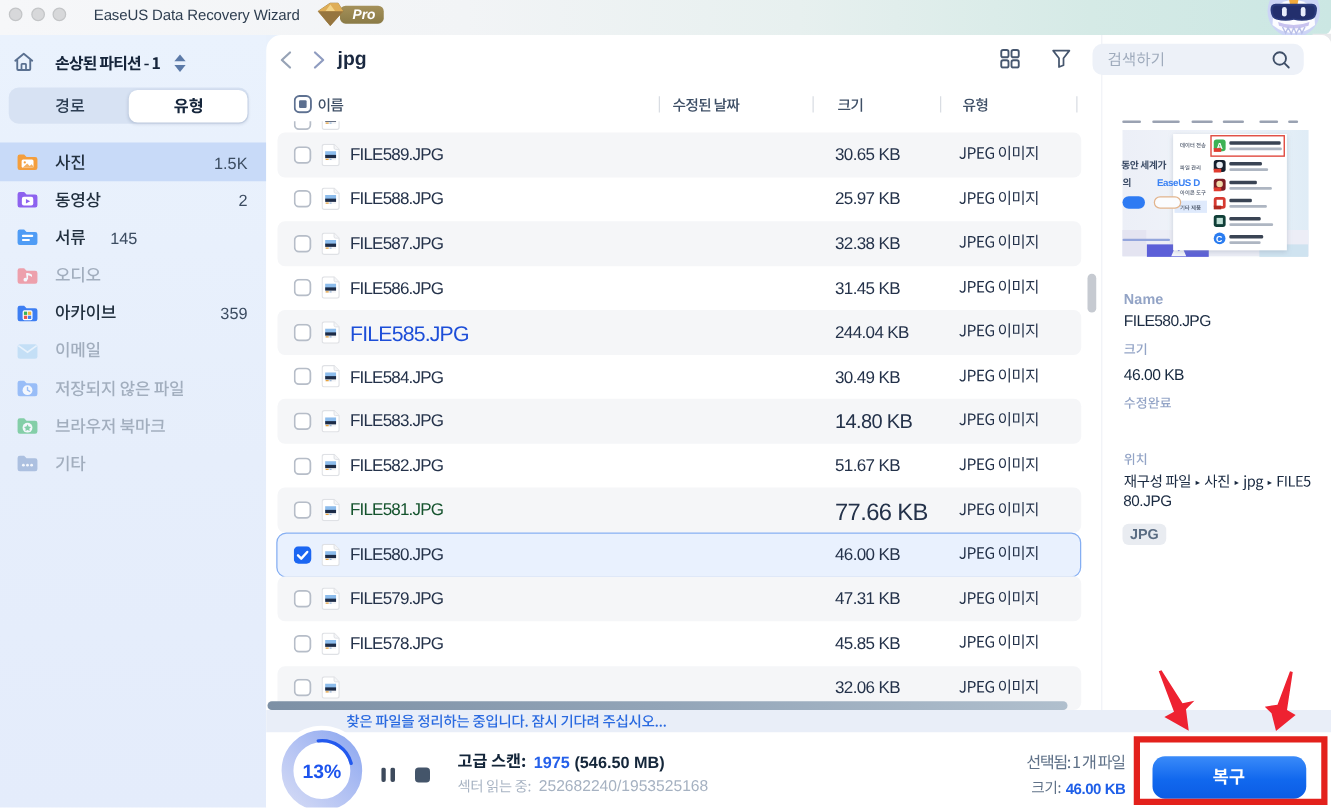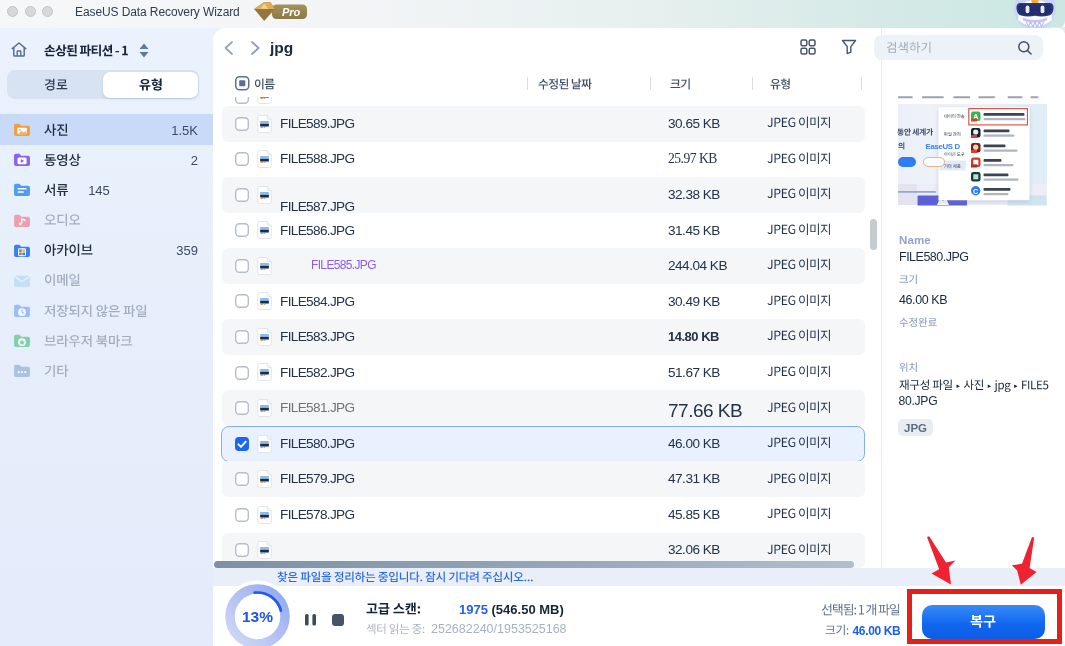--- a/index.html
+++ b/index.html
@@ -237,32 +237,32 @@
 <svg class="ab" style="left:767px;top:116.2px;overflow:visible" width="70" height="16">
     <use href="#kjpeg" fill="#24324a"></use>
   </svg>
 <svg class="ab" style="left:234.5px;top:152.2px" width="15" height="15">
     <use href="#cbempty"></use>
   </svg>
 <svg class="ab" style="left:257px;top:150.1px" width="15" height="18" viewBox="0 0 14.5 18">
     <use href="#fico"></use>
   </svg>
 <div class="ab" style="left:280px;top:151.4px;font-size:13.6px;letter-spacing:-0.65px;color:#24324a;">FILE588.JPG</div>
-<div class="ab" style="left:668px;top:151.4px;font-size:13.6px;letter-spacing:-0.5px;color:#24324a;font-family:Liberation Serif, serif;">25.97 KB</div>
+<div class="ab" style="left:668px;top:151.4px;font-size:13.6px;letter-spacing:-0.5px;color:#24324a;">25.97 KB</div>
 <svg class="ab" style="left:767px;top:151.7px;overflow:visible" width="70" height="16">
     <use href="#kjpeg" fill="#24324a"></use>
   </svg>
 <div class="ab" style="left:221.5px;top:177.1px;width:643px;height:35.5px;background:#f5f6f8;border-radius:6px;"></div>
 <svg class="ab" style="left:234.5px;top:187.8px" width="15" height="15">
     <use href="#cbempty"></use>
   </svg>
 <svg class="ab" style="left:257px;top:185.7px" width="15" height="18" viewBox="0 0 14.5 18">
     <use href="#fico"></use>
   </svg>
-<div class="ab" style="left:280px;top:199px;font-size:13.6px;letter-spacing:-0.65px;color:#24324a;">FILE587.JPG</div>
+<div class="ab" style="left:280px;top:187.0px;font-size:13.6px;letter-spacing:-0.65px;color:#24324a;">FILE587.JPG</div>
 <div class="ab" style="left:668px;top:187.0px;font-size:13.6px;letter-spacing:-0.5px;color:#24324a;">32.38 KB</div>
 <svg class="ab" style="left:767px;top:187.3px;overflow:visible" width="70" height="16">
     <use href="#kjpeg" fill="#24324a"></use>
   </svg>
 <svg class="ab" style="left:234.5px;top:223.3px" width="15" height="15">
     <use href="#cbempty"></use>
   </svg>
 <svg class="ab" style="left:257px;top:221.2px" width="15" height="18" viewBox="0 0 14.5 18">
     <use href="#fico"></use>
   </svg>
@@ -271,21 +271,21 @@
 <svg class="ab" style="left:767px;top:222.8px;overflow:visible" width="70" height="16">
     <use href="#kjpeg" fill="#24324a"></use>
   </svg>
 <div class="ab" style="left:221.5px;top:248.2px;width:643px;height:35.5px;background:#f5f6f8;border-radius:6px;"></div>
 <svg class="ab" style="left:234.5px;top:258.9px" width="15" height="15">
     <use href="#cbempty"></use>
   </svg>
 <svg class="ab" style="left:257px;top:256.8px" width="15" height="18" viewBox="0 0 14.5 18">
     <use href="#fico"></use>
   </svg>
-<div class="ab" style="left:280px;top:258.1px;font-size:12px;letter-spacing:-0.65px;color:#8b5cf6;margin-left:31px;">FILE585.JPG</div>
+<div class="ab" style="left:280px;top:258.1px;font-size:17px;letter-spacing:-0.65px;color:#1d4ed8;">FILE585.JPG</div>
 <div class="ab" style="left:668px;top:258.1px;font-size:13.6px;letter-spacing:-0.5px;color:#24324a;">244.04 KB</div>
 <svg class="ab" style="left:767px;top:258.4px;overflow:visible" width="70" height="16">
     <use href="#kjpeg" fill="#24324a"></use>
   </svg>
 <svg class="ab" style="left:234.5px;top:294.4px" width="15" height="15">
     <use href="#cbempty"></use>
   </svg>
 <svg class="ab" style="left:257px;top:292.3px" width="15" height="18" viewBox="0 0 14.5 18">
     <use href="#fico"></use>
   </svg>
@@ -295,21 +295,21 @@
     <use href="#kjpeg" fill="#24324a"></use>
   </svg>
 <div class="ab" style="left:221.5px;top:319.2px;width:643px;height:35.5px;background:#f5f6f8;border-radius:6px;"></div>
 <svg class="ab" style="left:234.5px;top:329.9px" width="15" height="15">
     <use href="#cbempty"></use>
   </svg>
 <svg class="ab" style="left:257px;top:327.8px" width="15" height="18" viewBox="0 0 14.5 18">
     <use href="#fico"></use>
   </svg>
 <div class="ab" style="left:280px;top:329.1px;font-size:13.6px;letter-spacing:-0.65px;color:#24324a;">FILE583.JPG</div>
-<div class="ab" style="left:668px;top:329.1px;font-size:13px;letter-spacing:-0.5px;color:#24324a;font-weight:bold;">14.80 KB</div>
+<div class="ab" style="left:668px;top:329.1px;font-size:16px;letter-spacing:-0.5px;color:#24324a;">14.80 KB</div>
 <svg class="ab" style="left:767px;top:329.4px;overflow:visible" width="70" height="16">
     <use href="#kjpeg" fill="#24324a"></use>
   </svg>
 <svg class="ab" style="left:234.5px;top:365.5px" width="15" height="15">
     <use href="#cbempty"></use>
   </svg>
 <svg class="ab" style="left:257px;top:363.4px" width="15" height="18" viewBox="0 0 14.5 18">
     <use href="#fico"></use>
   </svg>
 <div class="ab" style="left:280px;top:364.7px;font-size:13.6px;letter-spacing:-0.65px;color:#24324a;">FILE582.JPG</div>
@@ -317,21 +317,21 @@
 <svg class="ab" style="left:767px;top:365.0px;overflow:visible" width="70" height="16">
     <use href="#kjpeg" fill="#24324a"></use>
   </svg>
 <div class="ab" style="left:221.5px;top:390.3px;width:643px;height:35.5px;background:#f5f6f8;border-radius:6px;"></div>
 <svg class="ab" style="left:234.5px;top:401.0px" width="15" height="15">
     <use href="#cbempty"></use>
   </svg>
 <svg class="ab" style="left:257px;top:398.9px" width="15" height="18" viewBox="0 0 14.5 18">
     <use href="#fico"></use>
   </svg>
-<div class="ab" style="left:280px;top:400.2px;font-size:13.6px;letter-spacing:-0.65px;color:#737373;">FILE581.JPG</div>
+<div class="ab" style="left:280px;top:400.2px;font-size:13.6px;letter-spacing:-0.65px;color:#14532d;">FILE581.JPG</div>
 <div class="ab" style="left:668px;top:400.2px;font-size:19px;letter-spacing:-0.5px;color:#24324a;">77.66 KB</div>
 <svg class="ab" style="left:767px;top:400.5px;overflow:visible" width="70" height="16">
     <use href="#kjpeg" fill="#24324a"></use>
   </svg>
 <div class="ab" style="left:221px;top:425.7px;width:644px;height:35.9px;background:#e9f1fe;border:1.3px solid #85aef2;border-radius:8px;"></div>
 <svg class="ab" style="left:234.5px;top:436.6px" width="15" height="15">
     <use href="#cbcheck"></use>
   </svg>
 <svg class="ab" style="left:257px;top:434.5px" width="15" height="18" viewBox="0 0 14.5 18">
     <use href="#fico"></use>
@@ -397,21 +397,21 @@
 <text x="36.5" y="42" font-size="15.5" font-weight="bold" fill="#1d54ed" text-anchor="middle" font-family="Liberation Sans">13%</text>
 </svg>
 <svg class="ab" style="left:305px;top:614px" width="12" height="12">
     <rect x="0" y="0" width="3.6" height="11.5" rx="1.6" fill="#3d4a5c"></rect>
     <rect x="7.4" y="0" width="3.6" height="11.5" rx="1.6" fill="#3d4a5c"></rect>
   </svg>
 <div class="ab" style="left:331.5px;top:614.2px;width:12.6px;height:12.2px;border-radius:3px;background:#44556a;"></div>
 <svg style="position:absolute;left:366.0px;top:602.1px;overflow:visible" width="58" height="15">
     <path transform="translate(0,11.44)" d="M1.6 -9.9H9.3V-8.5H1.6ZM0.5 -1.7H11.4V-0.3H0.5ZM4.4 -5.8H6.1V-1.0H4.4ZM8.6 -9.9H10.4V-8.7Q10.4 -8.0 10.4 -7.1Q10.3 -6.3 10.2 -5.3Q10.2 -4.2 9.9 -2.9L8.2 -3.1Q8.5 -4.9 8.6 -6.3Q8.6 -7.6 8.6 -8.7Z M13.8 -4.0H15.5V-2.8H20.4V-4.0H22.1V1.0H13.8ZM15.5 -1.4V-0.4H20.4V-1.4ZM13.8 -10.4H21.5V-9.0H13.8ZM12.5 -6.2H23.4V-4.8H12.5ZM20.4 -10.4H22.1V-9.4Q22.1 -8.7 22.1 -7.9Q22.0 -7.0 21.8 -5.9L20.0 -5.8Q20.3 -6.9 20.4 -7.8Q20.4 -8.7 20.4 -9.4Z M31.9 -10.2H33.4V-9.3Q33.4 -8.5 33.2 -7.8Q32.9 -7.1 32.5 -6.4Q32.1 -5.8 31.5 -5.2Q30.9 -4.7 30.1 -4.3Q29.3 -4.0 28.4 -3.8L27.7 -5.2Q28.5 -5.4 29.1 -5.7Q29.8 -6.0 30.3 -6.4Q30.8 -6.8 31.2 -7.3Q31.5 -7.8 31.7 -8.3Q31.9 -8.8 31.9 -9.3ZM32.2 -10.2H33.7V-9.3Q33.7 -8.8 33.9 -8.3Q34.1 -7.7 34.4 -7.3Q34.8 -6.8 35.3 -6.4Q35.8 -6.0 36.4 -5.7Q37.1 -5.4 37.9 -5.2L37.2 -3.8Q36.3 -4.0 35.5 -4.3Q34.7 -4.7 34.1 -5.2Q33.5 -5.8 33.1 -6.4Q32.6 -7.1 32.4 -7.8Q32.2 -8.5 32.2 -9.3ZM27.4 -1.7H38.3V-0.3H27.4Z M48.0 -10.9H49.6V-1.8H48.0ZM46.5 -7.4H48.4V-6.0H46.5ZM45.3 -10.7H47.0V-2.2H45.3ZM41.4 -0.4H50.0V0.9H41.4ZM41.4 -2.9H43.2V0.5H41.4ZM43.0 -9.9H44.6Q44.6 -8.3 44.2 -7.0Q43.8 -5.8 42.8 -4.8Q41.8 -3.8 40.1 -3.0L39.3 -4.3Q40.7 -4.8 41.5 -5.6Q42.3 -6.3 42.6 -7.3Q43.0 -8.2 43.0 -9.4ZM39.9 -9.9H43.5V-8.5H39.9ZM43.0 -7.6V-6.4L39.6 -6.1L39.4 -7.4Z M52.9 -4.8Q52.4 -4.8 52.1 -5.1Q51.7 -5.5 51.7 -6.0Q51.7 -6.5 52.1 -6.9Q52.4 -7.2 52.9 -7.2Q53.4 -7.2 53.8 -6.9Q54.1 -6.5 54.1 -6.0Q54.1 -5.5 53.8 -5.1Q53.4 -4.8 52.9 -4.8ZM52.9 0.2Q52.4 0.2 52.1 -0.2Q51.7 -0.5 51.7 -1.1Q51.7 -1.6 52.1 -2.0Q52.4 -2.3 52.9 -2.3Q53.4 -2.3 53.8 -2.0Q54.1 -1.6 54.1 -1.1Q54.1 -0.5 53.8 -0.2Q53.4 0.2 52.9 0.2Z" fill="#14263a"></path>
   </svg>
-<div class="ab" style="left:427px;top:601.9px;font-size:13px;font-weight:bold;color:#14263a;margin-left:32px;"><span style="color:#2560ea">1975</span> (546.50 MB)</div>
+<div class="ab" style="left:427px;top:601.9px;font-size:13px;font-weight:bold;color:#14263a;"><span style="color:#2560ea">1975</span> (546.50 MB)</div>
 <svg style="position:absolute;left:366.0px;top:622.9px;overflow:visible" width="61" height="14">
     <path transform="translate(0,10.12)" d="M4.8 -7.1H6.7V-6.4H4.8ZM2.7 -8.9H3.5V-7.5Q3.5 -6.7 3.2 -5.9Q2.9 -5.2 2.4 -4.5Q1.9 -3.9 1.1 -3.6L0.6 -4.3Q1.3 -4.6 1.7 -5.1Q2.2 -5.6 2.5 -6.3Q2.7 -6.9 2.7 -7.5ZM2.9 -8.9H3.6V-7.5Q3.6 -6.9 3.9 -6.3Q4.1 -5.8 4.6 -5.3Q5.0 -4.8 5.7 -4.6L5.2 -3.8Q4.4 -4.1 3.9 -4.7Q3.4 -5.3 3.2 -6.0Q2.9 -6.7 2.9 -7.5ZM8.4 -9.5H9.3V-3.2H8.4ZM6.4 -9.3H7.3V-3.3H6.4ZM2.4 -2.6H9.3V0.9H8.4V-1.9H2.4Z M18.5 -9.5H19.4V0.9H18.5ZM16.3 -5.6H18.6V-4.8H16.3ZM11.3 -2.4H12.1Q13.1 -2.4 13.9 -2.4Q14.7 -2.4 15.3 -2.5Q16.0 -2.6 16.8 -2.7L16.9 -1.9Q16.1 -1.8 15.4 -1.7Q14.7 -1.6 13.9 -1.6Q13.1 -1.6 12.1 -1.6H11.3ZM11.3 -8.6H16.1V-7.8H12.3V-2.1H11.3ZM12.0 -5.6H15.7V-4.9H12.0Z M31.0 -9.5H31.9V-4.0H31.0ZM24.7 0.0H25.4Q26.1 0.0 26.7 0.0Q27.3 -0.0 27.8 -0.1Q28.3 -0.1 28.8 -0.2L29.0 0.5Q28.4 0.6 27.8 0.7Q27.3 0.7 26.7 0.7Q26.1 0.8 25.4 0.8H24.7ZM24.7 -3.5H28.1V-1.1H25.6V0.4H24.7V-1.8H27.2V-2.8H24.7ZM28.6 -3.5H31.9V0.8H31.0V-2.7H28.6ZM26.3 -9.0Q27.1 -9.0 27.7 -8.7Q28.3 -8.4 28.7 -7.9Q29.0 -7.4 29.0 -6.7Q29.0 -6.0 28.7 -5.5Q28.3 -5.0 27.7 -4.7Q27.1 -4.4 26.3 -4.4Q25.6 -4.4 24.9 -4.7Q24.3 -5.0 24.0 -5.5Q23.6 -6.0 23.6 -6.7Q23.6 -7.4 24.0 -7.9Q24.3 -8.4 24.9 -8.7Q25.6 -9.0 26.3 -9.0ZM26.3 -8.3Q25.8 -8.3 25.4 -8.1Q25.0 -7.9 24.8 -7.5Q24.6 -7.2 24.6 -6.7Q24.6 -6.2 24.8 -5.9Q25.0 -5.5 25.4 -5.3Q25.8 -5.1 26.3 -5.1Q26.8 -5.1 27.2 -5.3Q27.6 -5.5 27.9 -5.9Q28.1 -6.2 28.1 -6.7Q28.1 -7.2 27.9 -7.5Q27.6 -7.9 27.2 -8.1Q26.8 -8.3 26.3 -8.3Z M35.0 -6.4H42.0V-5.6H35.0ZM33.7 -4.2H43.1V-3.4H33.7ZM35.0 -9.1H35.9V-6.0H35.0ZM34.9 -0.1H42.1V0.6H34.9ZM34.9 -2.4H35.8V0.1H34.9Z M50.5 -4.3H51.4V-2.5H50.5ZM46.2 -4.6H55.6V-3.9H46.2ZM50.9 -2.8Q52.6 -2.8 53.5 -2.3Q54.5 -1.8 54.5 -1.0Q54.5 -0.1 53.5 0.4Q52.6 0.9 50.9 0.9Q49.3 0.9 48.3 0.4Q47.4 -0.1 47.4 -1.0Q47.4 -1.8 48.3 -2.3Q49.3 -2.8 50.9 -2.8ZM50.9 -2.0Q50.1 -2.0 49.5 -1.9Q49.0 -1.8 48.6 -1.5Q48.3 -1.3 48.3 -1.0Q48.3 -0.6 48.6 -0.4Q49.0 -0.1 49.5 0.0Q50.1 0.1 50.9 0.1Q51.8 0.1 52.3 0.0Q52.9 -0.1 53.2 -0.4Q53.5 -0.6 53.5 -1.0Q53.5 -1.3 53.2 -1.5Q52.9 -1.8 52.3 -1.9Q51.8 -2.0 50.9 -2.0ZM50.3 -8.6H51.2V-8.3Q51.2 -7.8 51.0 -7.4Q50.7 -7.0 50.4 -6.6Q50.0 -6.3 49.5 -6.0Q49.0 -5.7 48.4 -5.5Q47.8 -5.3 47.1 -5.3L46.8 -6.0Q47.3 -6.1 47.9 -6.2Q48.4 -6.4 48.8 -6.6Q49.3 -6.8 49.6 -7.1Q49.9 -7.3 50.1 -7.7Q50.3 -8.0 50.3 -8.3ZM50.7 -8.6H51.6V-8.3Q51.6 -8.0 51.8 -7.7Q51.9 -7.3 52.3 -7.1Q52.6 -6.8 53.1 -6.6Q53.5 -6.4 54.0 -6.2Q54.6 -6.1 55.1 -6.0L54.8 -5.3Q54.1 -5.3 53.5 -5.5Q52.9 -5.7 52.4 -6.0Q51.9 -6.3 51.5 -6.6Q51.2 -7.0 50.9 -7.4Q50.7 -7.8 50.7 -8.3ZM47.1 -9.0H54.8V-8.3H47.1Z M57.5 -4.5Q57.2 -4.5 57.0 -4.7Q56.8 -4.9 56.8 -5.3Q56.8 -5.7 57.0 -5.9Q57.2 -6.1 57.5 -6.1Q57.9 -6.1 58.1 -5.9Q58.3 -5.7 58.3 -5.3Q58.3 -4.9 58.1 -4.7Q57.9 -4.5 57.5 -4.5ZM57.5 0.2Q57.2 0.2 57.0 -0.1Q56.8 -0.3 56.8 -0.6Q56.8 -1.0 57.0 -1.2Q57.2 -1.5 57.5 -1.5Q57.9 -1.5 58.1 -1.2Q58.3 -1.0 58.3 -0.6Q58.3 -0.3 58.1 -0.1Q57.9 0.2 57.5 0.2Z" fill="#a6b2c2"></path>
   </svg>
 <div class="ab" style="left:431px;top:622.2px;font-size:12.5px;color:#a6b2c2;">252682240/1953525168</div>
 <svg style="position:absolute;left:821.3px;top:603.1px;overflow:visible" width="81" height="15">
     <path transform="translate(0,11.44)" d="M6.7 -8.0H9.6V-7.1H6.7ZM3.6 -10.0H4.5V-8.6Q4.5 -7.5 4.1 -6.5Q3.7 -5.5 2.9 -4.8Q2.2 -4.0 1.2 -3.6L0.7 -4.5Q1.3 -4.7 1.9 -5.1Q2.4 -5.6 2.8 -6.1Q3.2 -6.7 3.4 -7.3Q3.6 -7.9 3.6 -8.6ZM3.8 -10.0H4.7V-8.6Q4.7 -7.9 4.9 -7.4Q5.1 -6.8 5.5 -6.3Q5.8 -5.8 6.4 -5.4Q6.9 -5.0 7.5 -4.7L6.9 -3.9Q6.0 -4.3 5.3 -5.0Q4.6 -5.7 4.2 -6.6Q3.8 -7.5 3.8 -8.6ZM9.2 -10.7H10.3V-1.9H9.2ZM2.8 -0.1H10.6V0.8H2.8ZM2.8 -2.9H3.8V0.3H2.8Z M12.0 -5.1H12.7Q13.6 -5.1 14.3 -5.1Q15.1 -5.2 15.7 -5.2Q16.3 -5.3 17.0 -5.4L17.1 -4.5Q16.4 -4.4 15.8 -4.3Q15.1 -4.3 14.4 -4.3Q13.7 -4.2 12.7 -4.2H12.0ZM12.0 -9.9H16.5V-9.0H13.0V-4.6H12.0ZM12.7 -7.5H16.4V-6.7H12.7ZM20.3 -10.7H21.4V-3.6H20.3ZM18.4 -7.7H20.7V-6.8H18.4ZM17.7 -10.5H18.8V-3.7H17.7ZM13.5 -3.0H21.4V1.0H20.3V-2.1H13.5Z M25.6 -6.7H26.7V-4.6H25.6ZM30.8 -10.7H31.9V-3.6H30.8ZM22.5 -4.1 22.3 -5.0Q23.4 -5.0 24.7 -5.0Q26.0 -5.0 27.3 -5.1Q28.7 -5.2 29.9 -5.3L30.0 -4.6Q28.7 -4.3 27.4 -4.2Q26.0 -4.1 24.8 -4.1Q23.5 -4.1 22.5 -4.1ZM24.2 -3.0H31.9V0.9H24.2ZM30.9 -2.1H25.3V-0.0H30.9ZM23.4 -7.3H29.1V-6.4H23.4ZM23.4 -10.1H29.0V-9.2H24.5V-6.9H23.4Z M34.2 -5.1Q33.9 -5.1 33.6 -5.3Q33.4 -5.6 33.4 -6.0Q33.4 -6.4 33.6 -6.6Q33.9 -6.9 34.2 -6.9Q34.6 -6.9 34.8 -6.6Q35.1 -6.4 35.1 -6.0Q35.1 -5.6 34.8 -5.3Q34.6 -5.1 34.2 -5.1ZM34.2 0.2Q33.9 0.2 33.6 -0.1Q33.4 -0.3 33.4 -0.7Q33.4 -1.1 33.6 -1.4Q33.9 -1.6 34.2 -1.6Q34.6 -1.6 34.8 -1.4Q35.1 -1.1 35.1 -0.7Q35.1 -0.3 34.8 -0.1Q34.6 0.2 34.2 0.2Z M37.8 0.0V-1.0H39.9V-8.1H38.2V-8.9Q38.9 -9.0 39.3 -9.1Q39.8 -9.3 40.2 -9.5H41.1V-1.0H43.0V0.0Z M54.1 -10.7H55.1V1.0H54.1ZM52.2 -6.0H54.4V-5.1H52.2ZM49.1 -9.2H50.2Q50.2 -8.1 49.9 -7.0Q49.7 -5.9 49.2 -4.9Q48.7 -4.0 47.9 -3.1Q47.0 -2.2 45.8 -1.5L45.1 -2.3Q46.6 -3.1 47.5 -4.2Q48.4 -5.2 48.7 -6.4Q49.1 -7.7 49.1 -9.0ZM45.6 -9.2H49.5V-8.3H45.6ZM51.4 -10.4H52.5V0.4H51.4Z M57.9 -9.5H64.4V-8.6H57.9ZM57.7 -1.9 57.6 -2.8Q58.6 -2.8 59.9 -2.8Q61.1 -2.8 62.4 -2.9Q63.7 -3.0 64.9 -3.1L65.0 -2.3Q63.8 -2.1 62.5 -2.0Q61.2 -1.9 60.0 -1.9Q58.7 -1.9 57.7 -1.9ZM59.1 -8.8H60.2V-2.6H59.1ZM62.1 -8.8H63.1V-2.6H62.1ZM65.7 -10.7H66.7V1.0H65.7ZM66.5 -6.1H68.7V-5.1H66.5Z M71.8 -10.3Q72.7 -10.3 73.4 -10.0Q74.1 -9.7 74.5 -9.1Q74.9 -8.5 74.9 -7.7Q74.9 -6.9 74.5 -6.4Q74.1 -5.8 73.4 -5.4Q72.7 -5.1 71.8 -5.1Q70.9 -5.1 70.3 -5.4Q69.6 -5.8 69.2 -6.4Q68.8 -6.9 68.8 -7.7Q68.8 -8.5 69.2 -9.1Q69.6 -9.7 70.3 -10.0Q70.9 -10.3 71.8 -10.3ZM71.8 -9.4Q71.2 -9.4 70.8 -9.2Q70.3 -9.0 70.1 -8.6Q69.8 -8.2 69.8 -7.7Q69.8 -7.2 70.1 -6.8Q70.3 -6.4 70.8 -6.2Q71.2 -6.0 71.8 -6.0Q72.4 -6.0 72.8 -6.2Q73.3 -6.4 73.5 -6.8Q73.8 -7.2 73.8 -7.7Q73.8 -8.2 73.5 -8.6Q73.3 -9.0 72.8 -9.2Q72.4 -9.4 71.8 -9.4ZM77.1 -10.7H78.1V-4.7H77.1ZM70.5 -4.1H78.1V-1.3H71.6V0.5H70.6V-2.1H77.1V-3.3H70.5ZM70.6 -0.0H78.5V0.9H70.6Z" fill="#5f7188"></path>
   </svg>
 <svg style="position:absolute;left:824.7px;top:624.2px;overflow:visible" width="26" height="14">
     <path transform="translate(0,10.38)" d="M1.7 -8.7H8.5V-7.9H1.7ZM0.6 -1.4H10.2V-0.6H0.6ZM8.1 -8.7H9.0V-7.4Q9.0 -6.6 9.0 -5.8Q9.0 -5.0 8.9 -4.1Q8.8 -3.3 8.6 -2.2L7.6 -2.3Q7.9 -3.3 8.0 -4.1Q8.1 -5.0 8.1 -5.8Q8.1 -6.6 8.1 -7.4ZM8.3 -5.7V-5.0L1.6 -4.6L1.5 -5.4Z M18.8 -9.8H19.8V0.9H18.8ZM15.7 -8.6H16.7Q16.7 -7.4 16.4 -6.4Q16.1 -5.3 15.5 -4.3Q14.9 -3.4 14.0 -2.5Q13.0 -1.7 11.7 -1.1L11.2 -1.9Q12.7 -2.6 13.7 -3.6Q14.7 -4.6 15.2 -5.8Q15.7 -7.0 15.7 -8.4ZM11.7 -8.6H16.1V-7.8H11.7Z M22.5 -4.6Q22.2 -4.6 22.0 -4.8Q21.8 -5.1 21.8 -5.4Q21.8 -5.8 22.0 -6.0Q22.2 -6.3 22.5 -6.3Q22.9 -6.3 23.1 -6.0Q23.3 -5.8 23.3 -5.4Q23.3 -5.1 23.1 -4.8Q22.9 -4.6 22.5 -4.6ZM22.5 0.2Q22.2 0.2 22.0 -0.1Q21.8 -0.3 21.8 -0.7Q21.8 -1.0 22.0 -1.3Q22.2 -1.5 22.5 -1.5Q22.9 -1.5 23.1 -1.3Q23.3 -1.0 23.3 -0.7Q23.3 -0.3 23.1 -0.1Q22.9 0.2 22.5 0.2Z" fill="#5f7188"></path>
   </svg>

